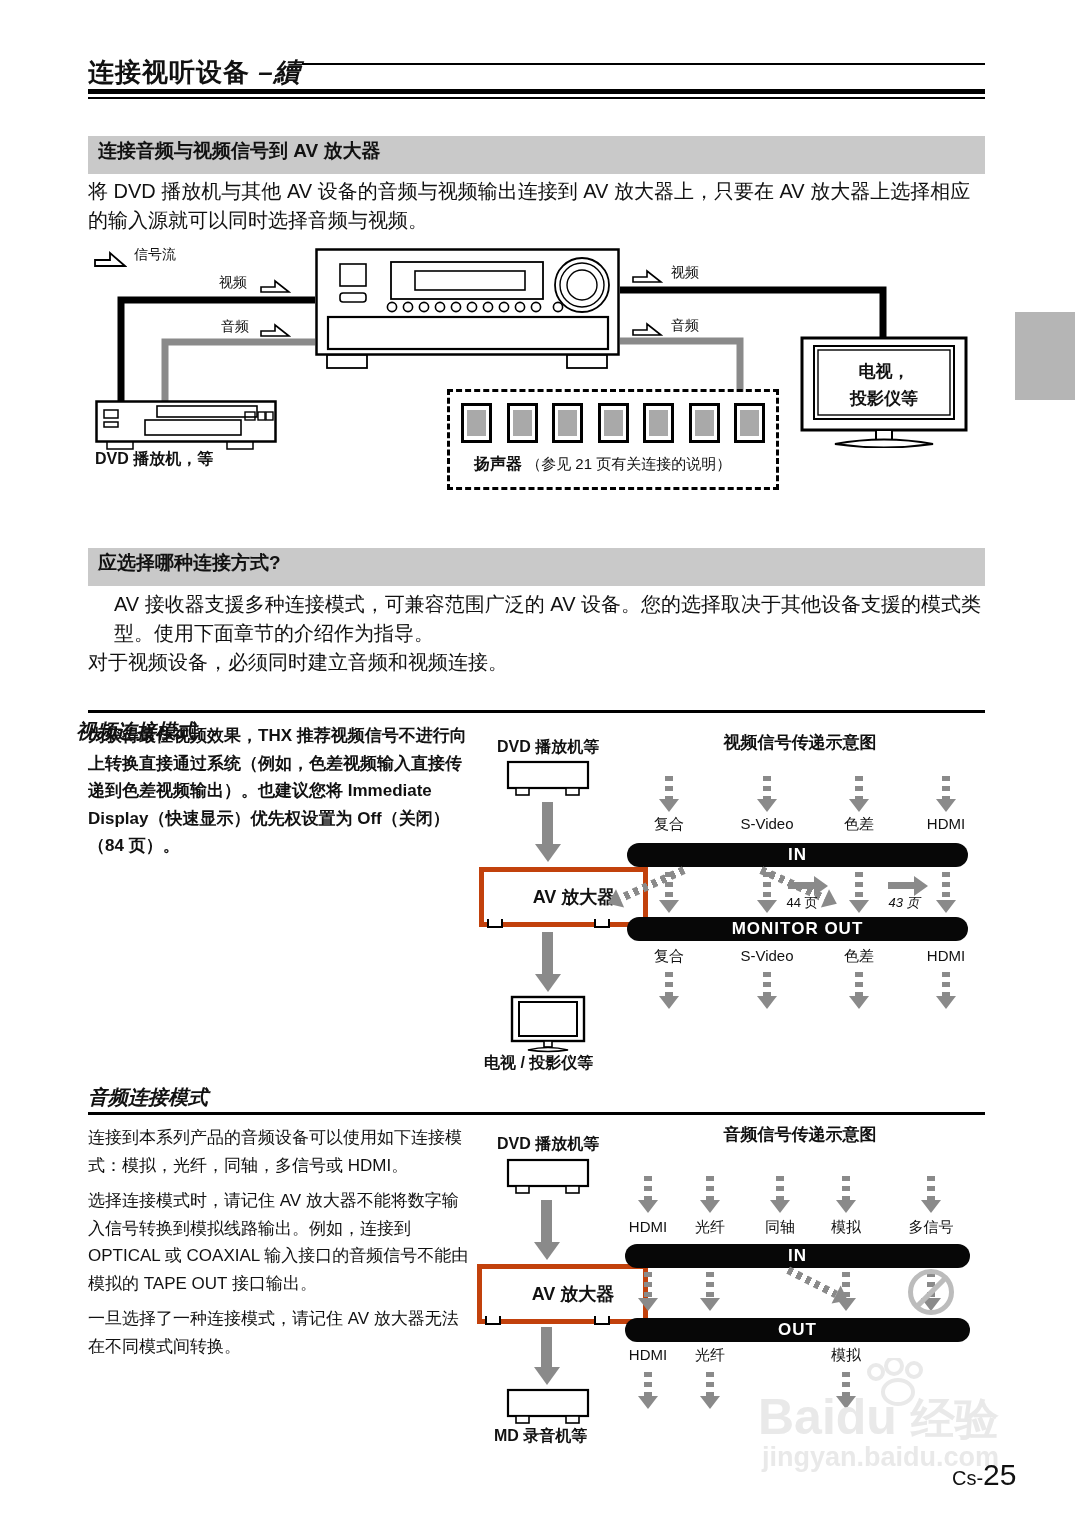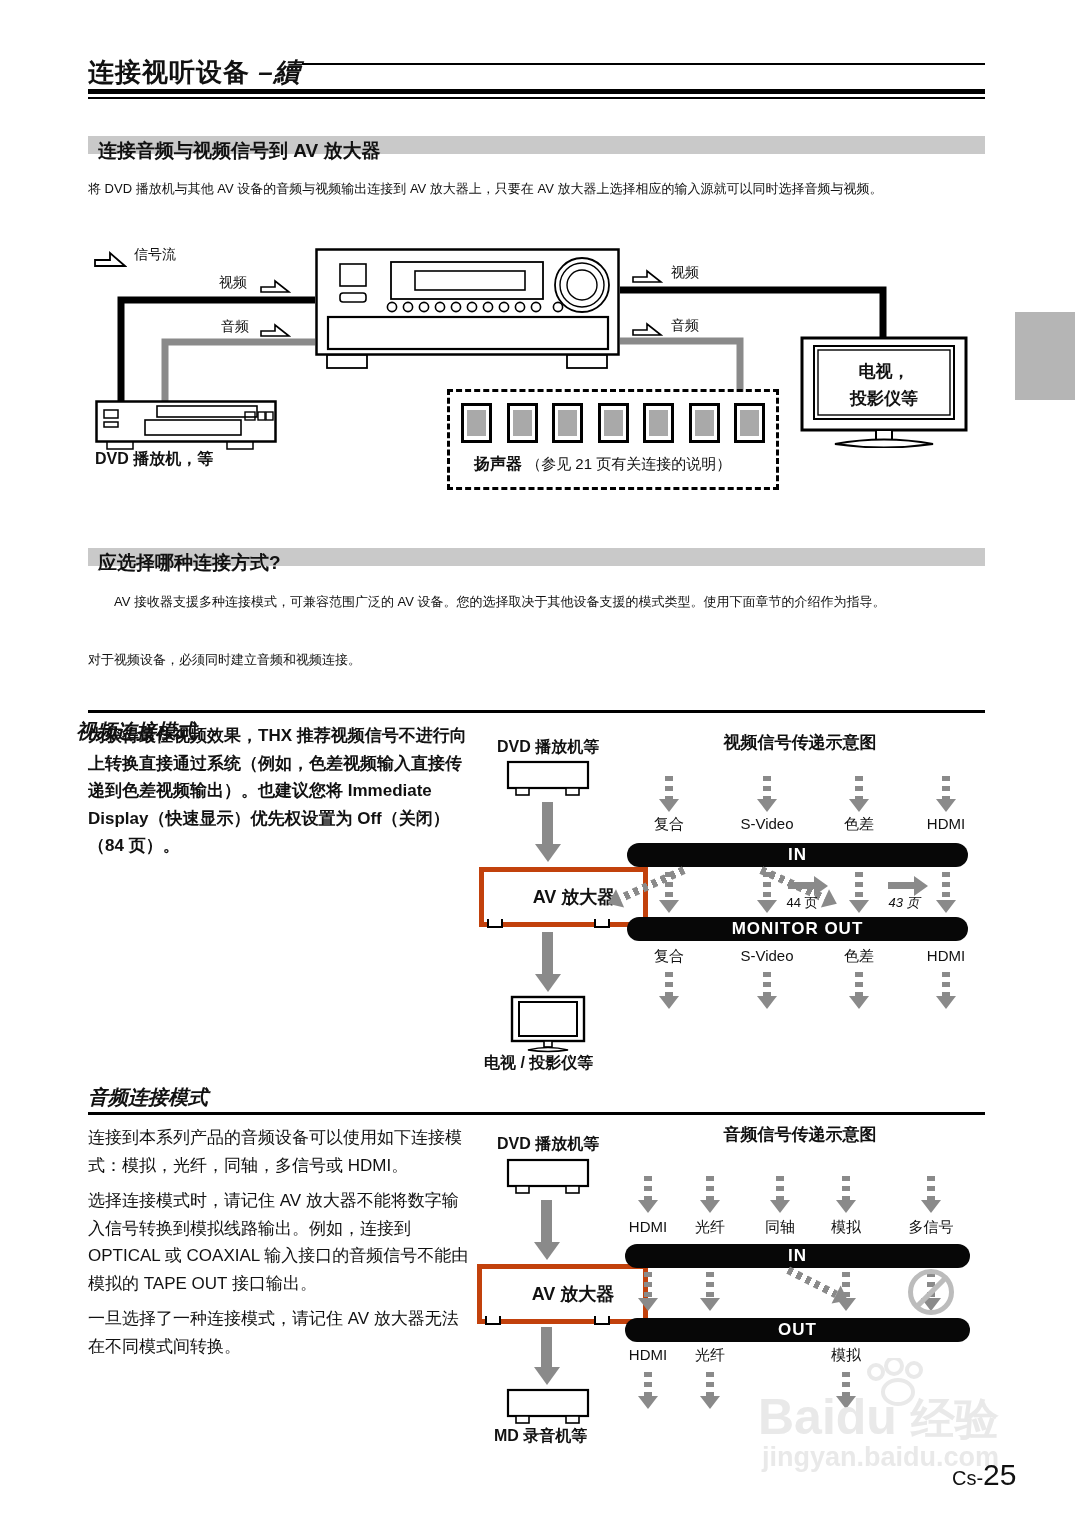--- a/index.html
+++ b/index.html
@@ -10,25 +10,25 @@
   }
   .abs { position:absolute; }
 
   
   .main-title { font-size:26px; font-weight:bold; letter-spacing:1px; white-space:nowrap; }
   .main-title .cont { font-style:italic; }
   .hline { background:#000; }
 
   
   .sec-head {
-    background:#c9c9c9; height:18px; line-height:30px;
+    background:#c9c9c9; height:38px; line-height:30px;
     font-size:19px; font-weight:bold; padding-left:10px; box-sizing:border-box;
   }
 
-  .body-text { font-size:13px; line-height:24px; }
+  .body-text { font-size:20px; line-height:29px; }
   .col-text { width:382px; font-size:17px; line-height:27.5px; }
   .col-text p { margin:0 0 8px 0; }
   .col-text p.strong { font-weight:bold; }
 
   .sub-head { font-size:20px; font-weight:bold; font-style:italic; }
 
   .lbl { font-weight:bold; font-size:16px; white-space:nowrap; }
   .small-lbl { font-size:14px; white-space:nowrap; }
 
   

